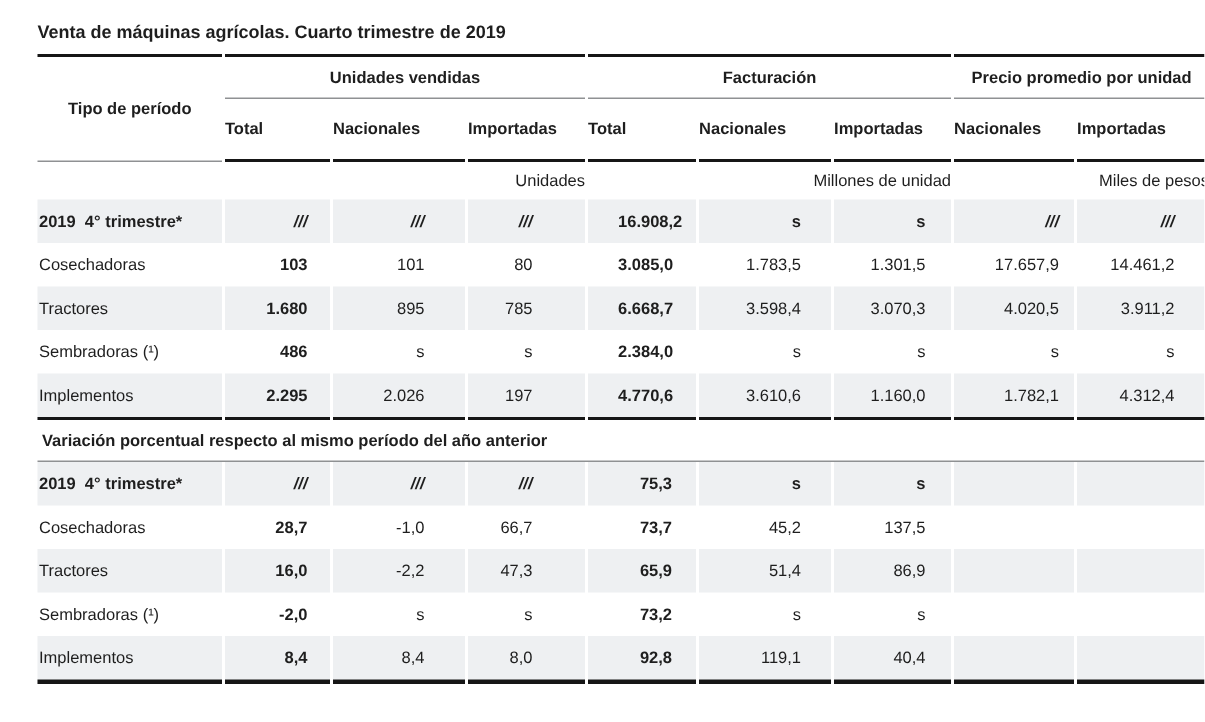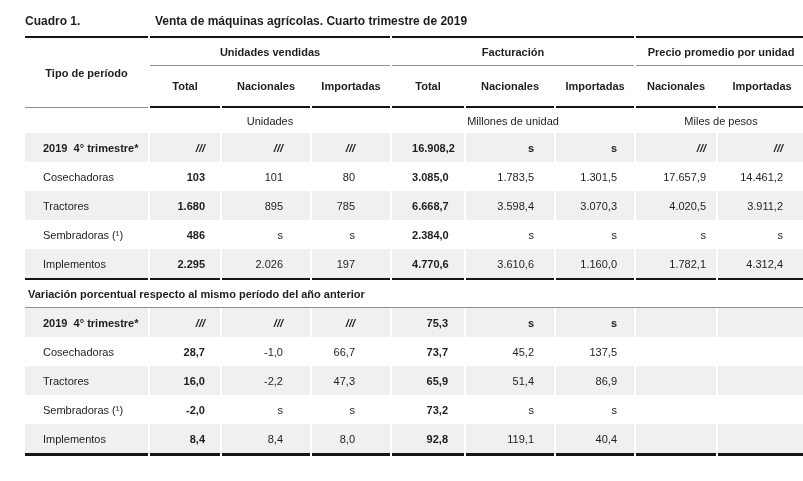--- a/index.html
+++ b/index.html
@@ -50,28 +50,28 @@
   }
   th.tipo {
     font-weight:700;
     text-align:center;
     border-top:2px solid #161616;
     border-bottom:2px solid #161616;
   }
   tr.sub th {
     height:40px;
     font-weight:700;
-    text-align:center;
+    text-align:left;
     border-bottom:2px solid #161616;
   }
-  tr.units td { height:25px; text-align:center; }
+  tr.units td { height:25px; text-align:right; }
 
   
   tr.dr td { height:29px; text-align:right; }
-  tr.dr td.lbl { text-align:left; padding-left:18px; }
+  tr.dr td.lbl { text-align:left; padding-left:1px; }
   tr.stripe td { background:#eef0f2; }
   tr.dr td:nth-child(2) { padding-right:15px; }
   tr.dr td:nth-child(3) { padding-right:27px; }
   tr.dr td:nth-child(4) { padding-right:35px; }
   tr.dr td:nth-child(5) { padding-right:16px;padding-left:20px; }
   tr.dr td:nth-child(6) { padding-right:20px; }
   tr.dr td:nth-child(7) { padding-right:17px; }
   tr.dr td:nth-child(8) { padding-right:10px; }
   tr.dr td:nth-child(9) { padding-right:23px; }
   tr.dr td:nth-child(2), tr.dr td:nth-child(5) { font-weight:700; }
@@ -87,21 +87,20 @@
     border-bottom:1px solid #8f9193;
   }
   tr.table-end td { border-bottom:3px solid #161616; }
 </style>
 </head>
 <body>
 
 <div id="page">
 
   <div id="titlebar">
-    <span class="cuadro">Cuadro 1.</span>
     <span class="tname">Venta de máquinas agrícolas. Cuarto trimestre de 2019</span>
   </div>
 
   <table id="main">
     <colgroup>
       <col class="c0">
         <col class="c1">
         <col class="c2">
         <col class="c3">
         <col class="c4">

